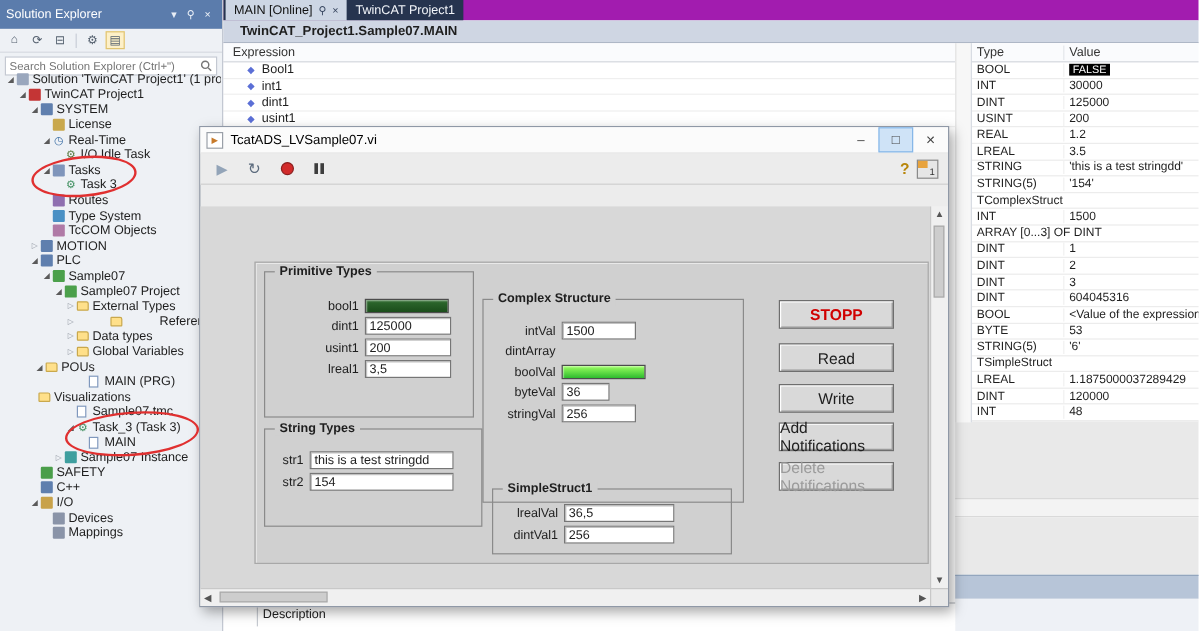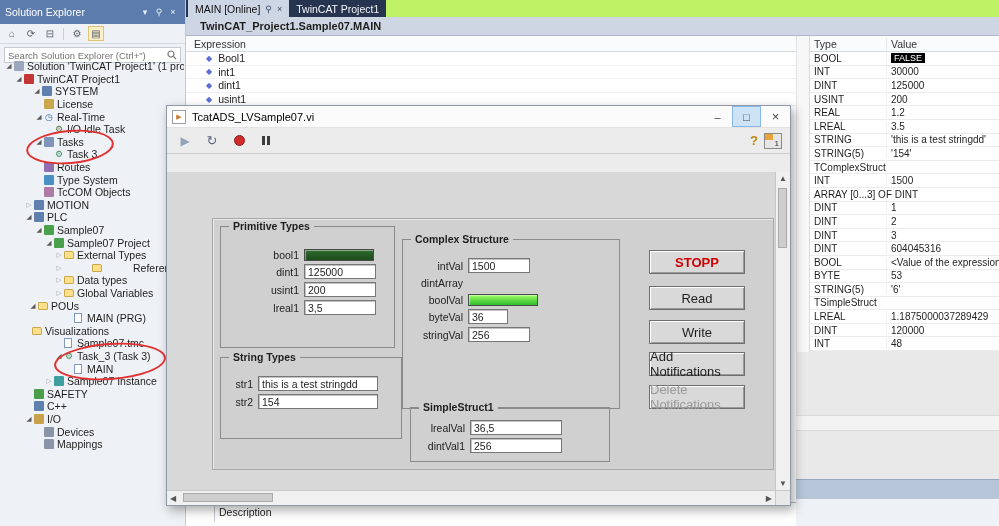--- a/index.html
+++ b/index.html
@@ -22,21 +22,21 @@
   .trow{height:12.6px;display:flex;align-items:center;white-space:nowrap;overflow:hidden;font-size:10.5px}
   .texp{width:10px;flex:0 0 10px;font-size:6.5px;color:#5a5a5a;text-align:center}
   .texp.hollow{color:#9aa0aa}
   .ticon{width:10px;height:10px;margin:0 3px 0 0;flex:0 0 10px;display:inline-flex;align-items:center;justify-content:center;font-size:9px;line-height:10px}
   .ticon.block{border-radius:1px}
   .ticon.folder{height:8px;background:#ffe08a;border:1px solid #c9a84c;border-radius:1px 2px 1px 1px}
   .ticon.doc{width:8px;flex-basis:8px;margin-right:5px;background:#fff;border:1px solid #7f98bd}
   .tlabel{color:#1e1e1e}
 
   
-  .tabstrip{position:absolute;left:186px;top:0;width:813px;height:17px;background:#bef264;display:flex;z-index:1}
+  .tabstrip{position:absolute;left:186px;top:0;width:813px;height:17px;background:#a21caf;display:flex;z-index:1}
   .tabswrap{display:flex;background:#26344f;padding-left:2px}
   .tab{display:flex;align-items:center;padding:0 7px;font-size:10.5px;gap:5px;cursor:default}
   .tab.active{background:#cdd6e4;color:#111}
   .tab.inactive{background:#26344f;color:#f2f5fa}
   .tabico{font-size:9px;color:#3c4a63}
   .crumb{position:absolute;left:186px;top:17px;width:813px;height:19px;background:#cfd6e3;border-bottom:1px solid #aeb7c6;display:flex;align-items:center;padding-left:14px;font-weight:bold;font-size:11px;z-index:1}
 
   
   .editor-bg{position:absolute;left:186px;top:36px;width:610px;height:466px;background:#fff;z-index:1}
   .ehead{position:absolute;left:186px;top:36px;width:610px;height:16px;background:#fafbfd;border-bottom:1px solid #d5d8de;display:flex;align-items:center;padding-left:8px;font-size:10.5px;color:#333;z-index:2}
@@ -288,21 +288,21 @@
         <div class="trow" style="padding-left: 4px;">
           <span class="texp">◢</span>
           <span class="ticon block" style="background: rgb(154, 167, 189);"></span>
           <span class="tlabel">Solution 'TwinCAT Project1' (1 project)</span>
         </div>
         <div class="trow" style="padding-left: 14px;">
           <span class="texp">◢</span>
           <span class="ticon block" style="background: rgb(196, 53, 53);"></span>
           <span class="tlabel">TwinCAT Project1</span>
         </div>
-        <div class="trow" style="padding-left: 24px; margin-left: 8px;">
+        <div class="trow" style="padding-left: 24px;">
           <span class="texp">◢</span>
           <span class="ticon block" style="background: rgb(95, 127, 174);"></span>
           <span class="tlabel">SYSTEM</span>
         </div>
         <div class="trow" style="padding-left: 34px;">
           <span class="texp"></span>
           <span class="ticon block" style="background: rgb(201, 168, 76);"></span>
           <span class="tlabel">License</span>
         </div>
         <div class="trow" style="padding-left: 34px;">
@@ -503,21 +503,21 @@
           <div class="crow narrow first" style="margin-top:18px">
             <label>str1</label>
             <div class="fld" style="width:120px">this is a test stringdd</div>
           </div>
           <div class="crow narrow">
             <label>str2</label>
             <div class="fld" style="width:120px">154</div>
           </div>
         </div>
 
-        <div class="grp" style="left:189px;top:20px;width:218px;height:170px">
+        <div class="grp" style="left:189px;top:30px;width:218px;height:170px">
           <span class="gtitle">Complex Structure</span>
           <div class="crow mid first" style="margin-top:18px">
             <label>intVal</label>
             <div class="fld" style="width:62px">1500</div>
           </div>
           <div class="crow mid top">
             <label>dintArray</label>
           </div>
           <div class="crow mid">
             <label>boolVal</label>

